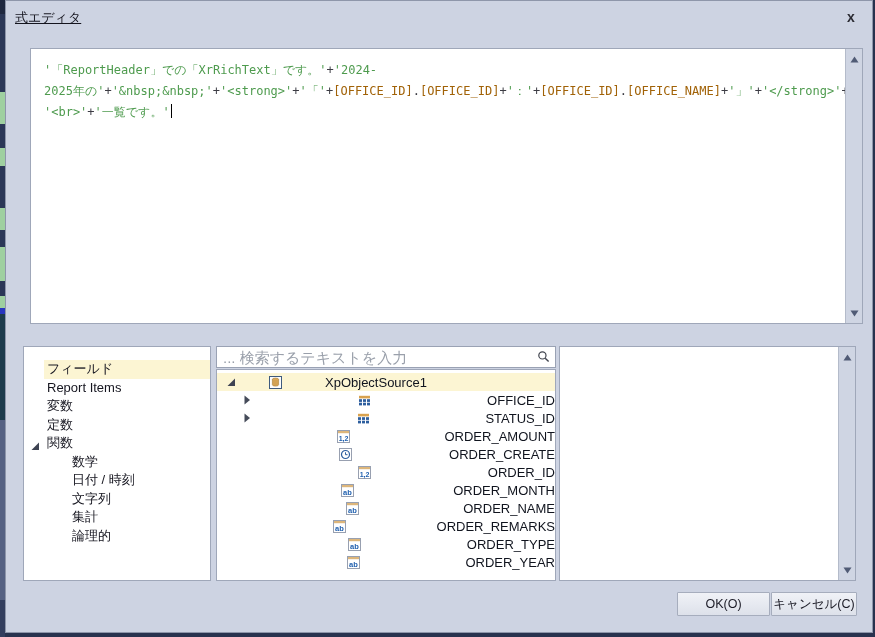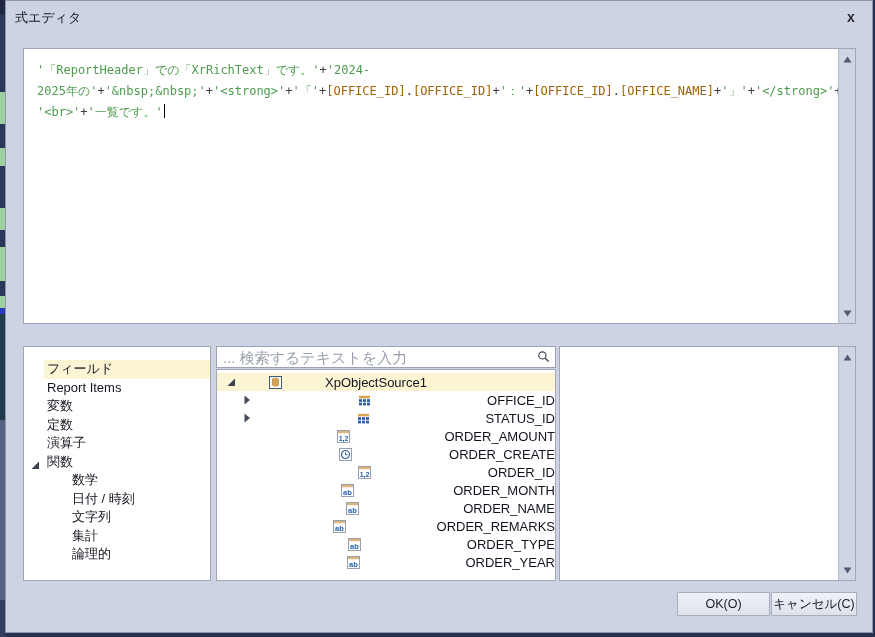--- a/index.html
+++ b/index.html
@@ -21,28 +21,28 @@
       #2b3757 281px,#2b3757 296px,
       #9fd0a0 296px,#9fd0a0 308px,
       #2936c0 308px,#2936c0 314px,
       #1d3b4d 314px,#1d3b4d 420px,
       #556182 420px,#556182 600px,
       #333e5e 600px,#333e5e 637px); }
 
   .dialog { position:absolute; left:5px; top:0; width:868px; height:633px;
     background:#cdd3e2; border:1px solid #8e96aa; }
 
-  .titlebar-text { position:absolute; left:9px; top:8px; font-size:13px; color:#14141e; }
+  .titlebar-text { position:absolute; left:9px; top:8px; font-size:13px; color:#14141e;text-decoration:underline; }
   .close-x { position:absolute; left:836px; top:7px; width:18px; height:18px; text-align:center;
     font-size:14px; font-weight:bold; color:#2a2a32; line-height:18px; cursor:default; }
 
   .panel { background:#fff; border:1px solid #9fa7b9; position:absolute; }
 
   
-  .expr-box { left:17px; top:47px; width:833px; height:276px; }
+  .expr-box { left:24px; top:47px; width:833px; height:276px; }
   .expr-text { position:absolute; left:0; top:0; right:17px; bottom:0; overflow:hidden;
     padding:11px 4px 0 13px; font-family:"DejaVu Sans Mono", monospace; font-size:12px;
     line-height:21px; white-space:nowrap; }
   .tok-str   { color:#4e9b4e; }
   .tok-op    { color:#3c3c44; }
   .tok-field { color:#a16207; }
   .caret { display:inline-block; width:1.5px; height:14px; background:#000; vertical-align:-2px; margin-left:1px; }
 
   
   .vscroll { position:absolute; top:0; right:0; bottom:0; width:17px;
@@ -114,21 +114,20 @@
           </svg>
       </div>
     </div>
   </div>
 
   <div class="panel cat-panel">
       <div class="cat-row lvl0 sel"><span class="cat-lbl">フィールド</span></div>
       <div class="cat-row lvl0"><span class="cat-lbl">Report Items</span></div>
       <div class="cat-row lvl0"><span class="cat-lbl">変数</span></div>
       <div class="cat-row lvl0"><span class="cat-lbl">定数</span></div>
-      <div class="cat-row lvl0"><span class="cat-lbl">演算子</span></div>
       <div class="cat-row lvl0"><span class="cat-exp"><svg width="10" height="10" viewBox="0 0 10 10">
             <polygon points="9,1.5 9,9 1.5,9" fill="#3e4352"></polygon>
           </svg></span><span class="cat-lbl">関数</span></div>
       <div class="cat-row lvl1"><span class="cat-lbl">数学</span></div>
       <div class="cat-row lvl1"><span class="cat-lbl">日付 / 時刻</span></div>
       <div class="cat-row lvl1"><span class="cat-lbl">文字列</span></div>
       <div class="cat-row lvl1"><span class="cat-lbl">集計</span></div>
       <div class="cat-row lvl1"><span class="cat-lbl">論理的</span></div>
     </div>
 

